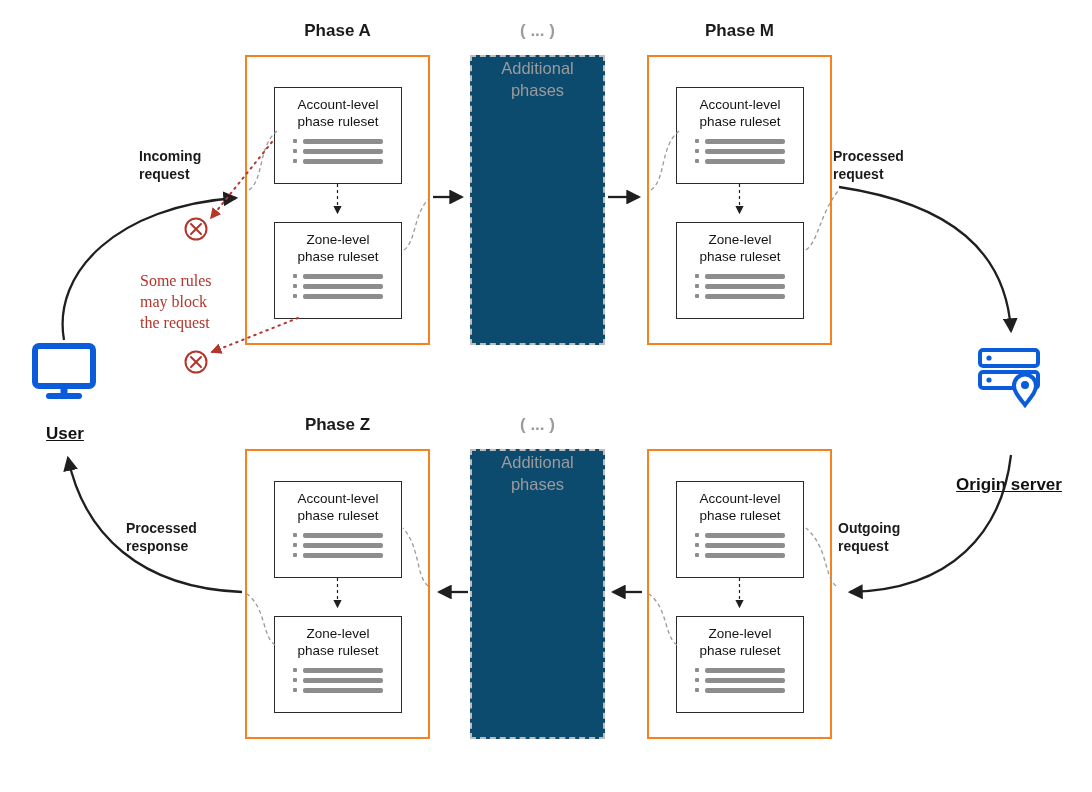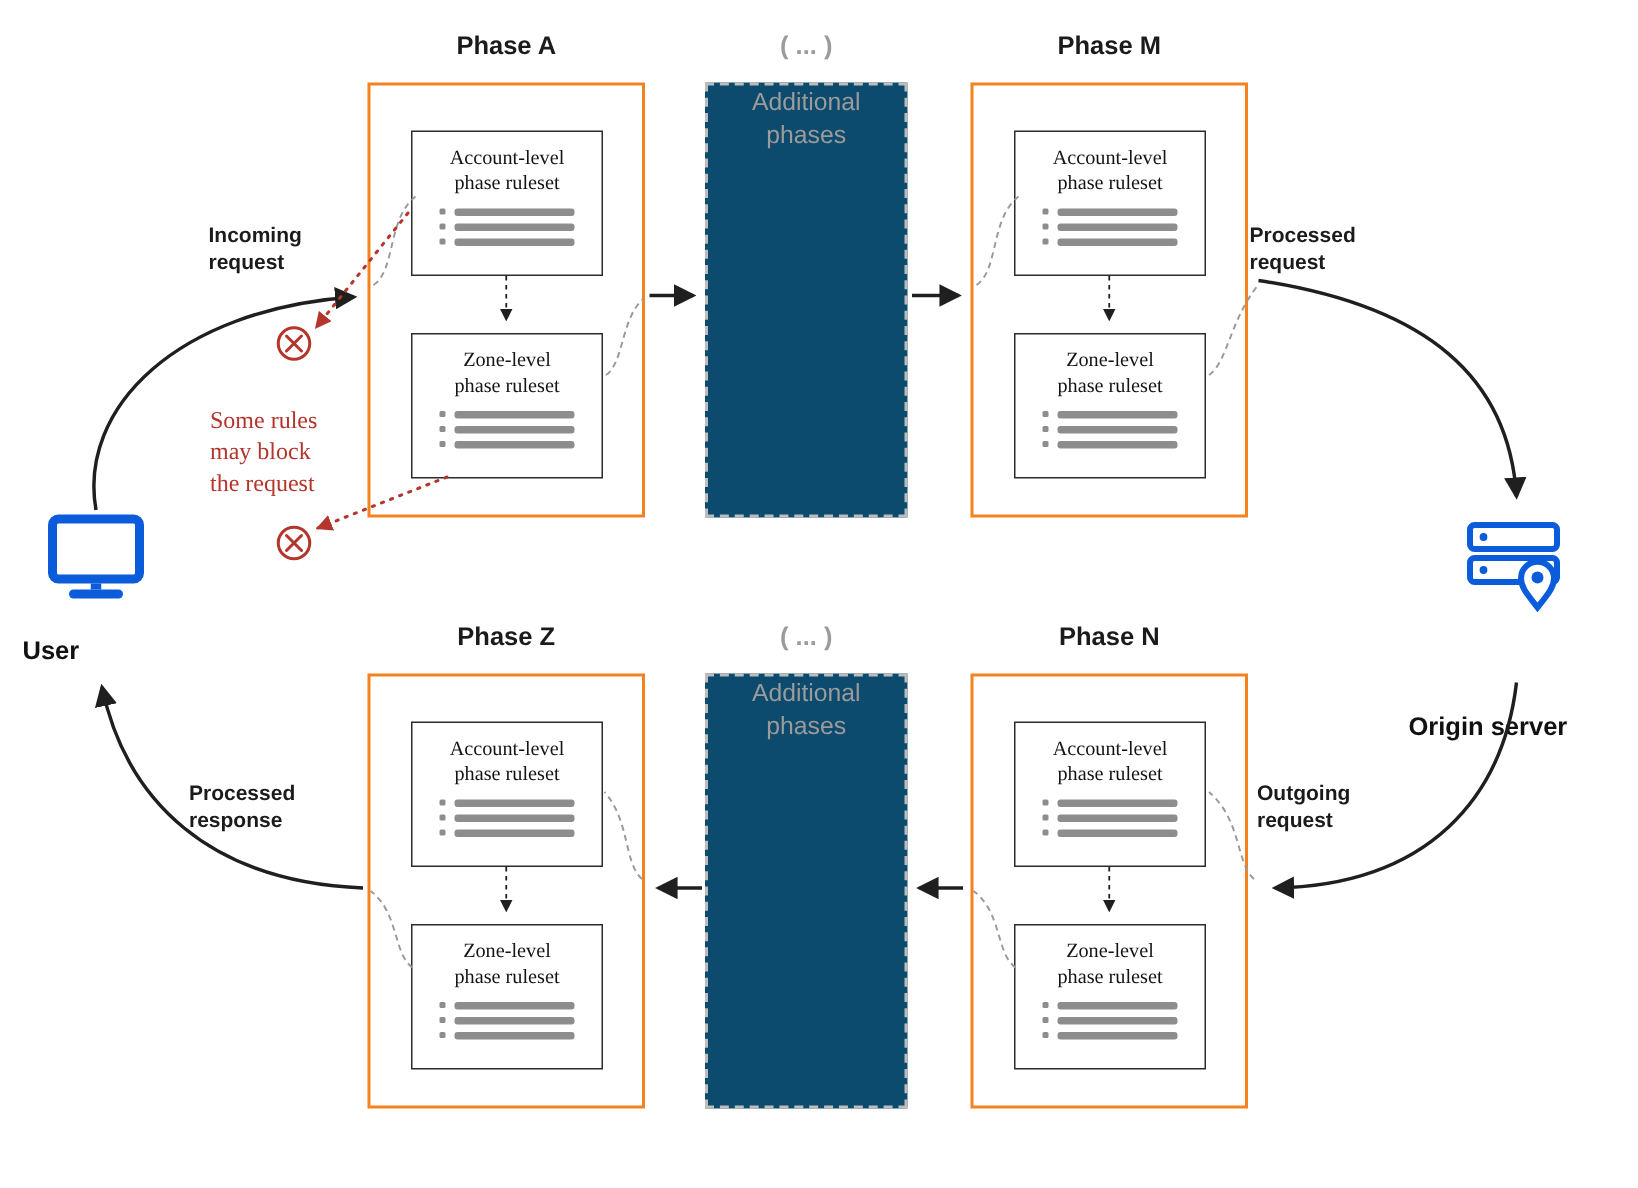--- a/index.html
+++ b/index.html
@@ -11,49 +11,48 @@
   }
   html,body{margin:0;padding:0;background:#fff;}
   body{font-family:"Liberation Sans",sans-serif;color:var(--dark);}
   .canvas{position:relative;width:1092px;height:792px;background:#fff;overflow:hidden;}
 
   .phase-title{position:absolute;font-size:17px;font-weight:700;text-align:center;color:var(--dark);}
   .phase-title.muted{color:var(--gray);}
 
   .phase-box{position:absolute;width:185px;height:290px;border:2px solid var(--orange);background:#fff;box-sizing:border-box;}
   .ruleset-box{position:absolute;left:27px;width:128px;height:97px;border:1.5px solid #2b2b2b;background:#fff;box-sizing:border-box;
-    display:flex;flex-direction:column;align-items:center;padding-top:9px;font-family:Liberation Serif, serif;}
+    display:flex;flex-direction:column;align-items:center;padding-top:9px;}
   .ruleset-title{font-size:13.5px;line-height:1.25;text-align:center;color:#141414;white-space:pre-line;}
   .ruleset-lines{margin-top:8px;display:flex;flex-direction:column;gap:5px;}
   .rule-row{display:flex;align-items:center;gap:6px;}
   .rule-dot{width:4px;height:4px;background:#8d8d8d;border-radius:1px;display:inline-block;}
   .rule-bar{width:80px;height:5px;background:#8d8d8d;border-radius:2px;display:inline-block;}
 
   .dashed-box{position:absolute;width:135px;height:290px;border:2px dashed #bdbdbd;background:#0c4a6e;box-sizing:border-box;
     display:flex;align-items:flex-start;justify-content:center;}
   .dashed-label{color:var(--gray);font-size:16.5px;line-height:1.35;text-align:center;white-space:pre-line;}
 
   .flow-label{position:absolute;font-size:14px;font-weight:700;line-height:1.3;color:var(--dark);white-space:pre-line;}
   .block-note{position:absolute;font-size:16px;font-weight:500;line-height:1.3;color:var(--red);white-space:pre-line;font-family:Liberation Serif, serif;}
-  .endpoint-label{position:absolute;font-size:17px;font-weight:700;color:#111;}
+  .endpoint-label{position:absolute;font-size:17px;font-weight:700;text-align:center;color:#111;text-decoration:underline;}
 
   .icon{position:absolute;}
   .arrows-layer{position:absolute;left:0;top:0;width:1092px;height:792px;pointer-events:none;z-index:5;}
 </style>
 </head>
 <body>
 
 <div class="canvas">
 
   <div class="phase-title" style="left:245px;top:21px;width:185px;">Phase A</div>
   <div class="phase-title muted" style="left:470px;top:21px;width:135px;">( ... )</div>
   <div class="phase-title" style="left:245px;top:415px;width:185px;">Phase Z</div>
   <div class="phase-title" style="left:647px;top:21px;width:185px;">Phase M</div>
   <div class="phase-title muted" style="left:470px;top:415px;width:135px;">( ... )</div>
-  <div class="phase-title" style="left:647px;top:415px;width:185px;">Phase N</div>
 
   <div class="phase-box" style="left:245px;top:55px;">
     <div class="ruleset-box" style="top:30px;">
       <div class="ruleset-title">Account-level
 phase ruleset</div>
       <div class="ruleset-lines">
         <div class="rule-row">
             <span class="rule-dot"></span>
             <span class="rule-bar"></span>
           </div>

